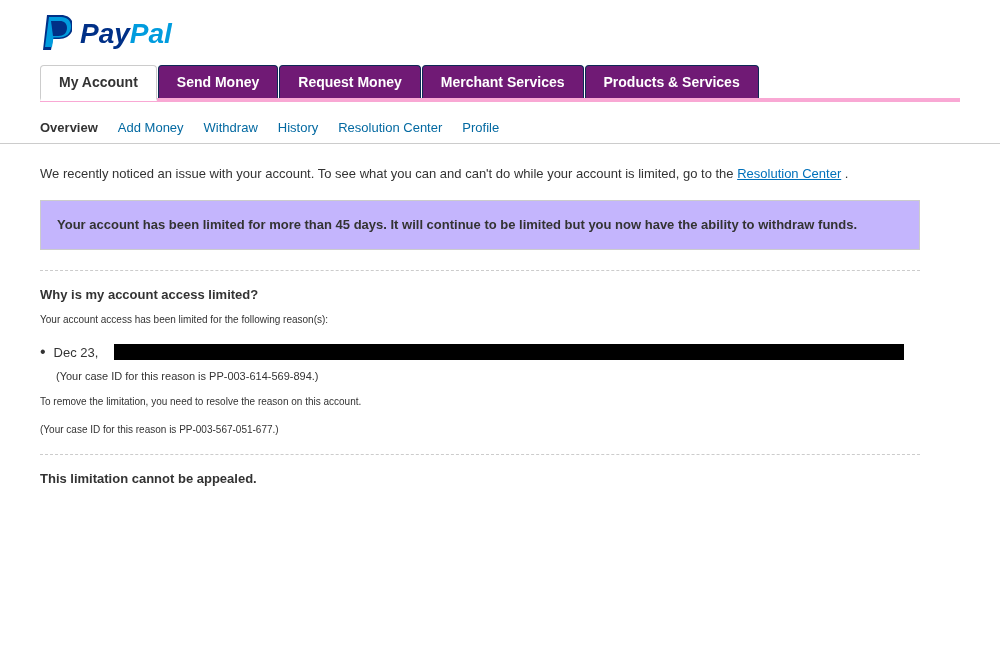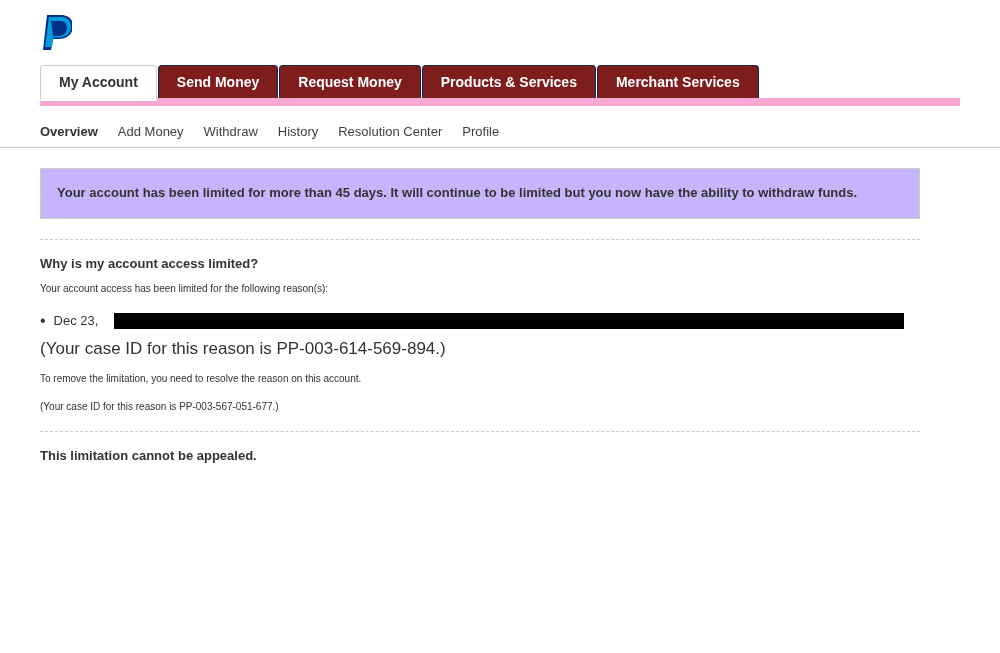--- a/index.html
+++ b/index.html
@@ -4,27 +4,27 @@
   <style>
     * { margin: 0; padding: 0; box-sizing: border-box; }
     body { font-family: Arial, Helvetica, sans-serif; font-size: 13px; color: #333; background: #fff; }
 
     
     .header { padding: 15px 40px 10px 40px; }
     .paypal-logo { display: flex; align-items: center; gap: 8px; margin-bottom: 12px; }
     .paypal-logo-icon { width: 32px; height: 38px; }
 
     
-    .primary-nav { display: flex; align-items: center; border-bottom: 8px solid #f9a8d4; }
+    .primary-nav { display: flex; align-items: center; border-bottom: 4px solid #f9a8d4; }
     .primary-nav-item {
       padding: 8px 18px;
       font-size: 14px;
       font-weight: bold;
       color: #fff;
-      background: #7f1d1d;
+      background: #701a75;
       border: 1px solid #0d2a55;
       border-bottom: none;
       cursor: pointer;
       text-decoration: none;
       white-space: nowrap;
       margin-right: 1px;
       border-radius: 4px 4px 0 0;
     }
     .primary-nav-item.active {
       background: #fff;
@@ -33,21 +33,21 @@
       border-bottom: 3px solid #fff;
       margin-bottom: -3px;
       z-index: 1;
       position: relative;
     }
 
     
     .secondary-nav { display: flex; align-items: center; padding: 6px 40px; border-bottom: 1px solid #ccc; gap: 20px; }
     .secondary-nav-item {
       font-size: 13px;
-      color: #404040;
+      color: #0369a1;
       cursor: pointer;
       text-decoration: none;
       padding: 2px 0;
     }
     .secondary-nav-item.active { font-weight: bold; color: #333; text-decoration: none; }
 
     
     .main-content { padding: 20px 40px; max-width: 960px; }
 
     
@@ -81,55 +81,63 @@
       height: 16px;
       vertical-align: middle;
       border-radius: 0;
     }
 
     
     .list-item { display: flex; align-items: center; margin-bottom: 6px; font-size: 13px; line-height: 1.5; }
     .list-item::before { content: "•"; margin-right: 8px; font-size: 16px; }
     .list-item-text { display: flex; align-items: center; gap: 16px; }
 
-    .case-id-text { font-size: 17px; margin-bottom: 12px; }
+    .case-id-text { font-size: 11px; margin-bottom: 12px; margin-left: 16px; }
   </style>
 </head>
 <body>
 
 <div class="header">
   <div class="paypal-logo">
 
     <svg class="paypal-logo-icon" viewBox="0 0 32 38" xmlns="http://www.w3.org/2000/svg">
       <path d="M7 0 h14 c7 0 12 4 12 11 c0 8-6 13-14 13 H13 L11 35 H3 L7 0z" fill="#003087"></path>
       <path d="M9 2 h12 c6 0 10 3.5 10 9.5 c0 7-5 11-12 11 H13.5 L12 32 H5 L9 2z" fill="#009cde"></path>
       <path d="M11 6 h9 c4 0 7 2.5 7 7 c0 5-3.5 8-8.5 8 H13 L11 6z" fill="#003087"></path>
     </svg>
+    <div style="font-size:28px; font-weight:bold; font-style:italic;">
+      <span style="color:#003087;">Pay</span><span style="color:#009cde;">Pal</span>
+    </div>
   </div>
 
   <div class="primary-nav">
     <div class="primary-nav-item active">My Account</div>
     <div class="primary-nav-item">Send Money</div>
     <div class="primary-nav-item">Request Money</div>
+    <div class="primary-nav-item">Merchant Services</div>
     <div class="primary-nav-item">Products &amp; Services</div>
-    <div class="primary-nav-item">Merchant Services</div>
   </div>
 </div>
 
 <div class="secondary-nav">
   <a class="secondary-nav-item active">Overview</a>
   <a class="secondary-nav-item">Add Money</a>
   <a class="secondary-nav-item">Withdraw</a>
   <a class="secondary-nav-item">History</a>
   <a class="secondary-nav-item">Resolution Center</a>
   <a class="secondary-nav-item">Profile</a>
 </div>
 
 <div class="main-content">
 
+  <p class="notice-text">
+    <span>We recently noticed an issue with your account. To see what you can and can't do while your account is limited, go to the </span>
+    <a href="#">Resolution Center</a>
+    <span>.</span>
+  </p>
 
   <div class="warning-box">
     <strong>Your account has been limited for more than 45 days. It will continue to be limited but you now have the ability to withdraw funds.</strong>
   </div>
 
   <hr class="divider">
 
   <p class="section-heading">Why is my account access limited?</p>
 
   <p class="body-text">Your account access has been limited for the following reason(s):</p>

